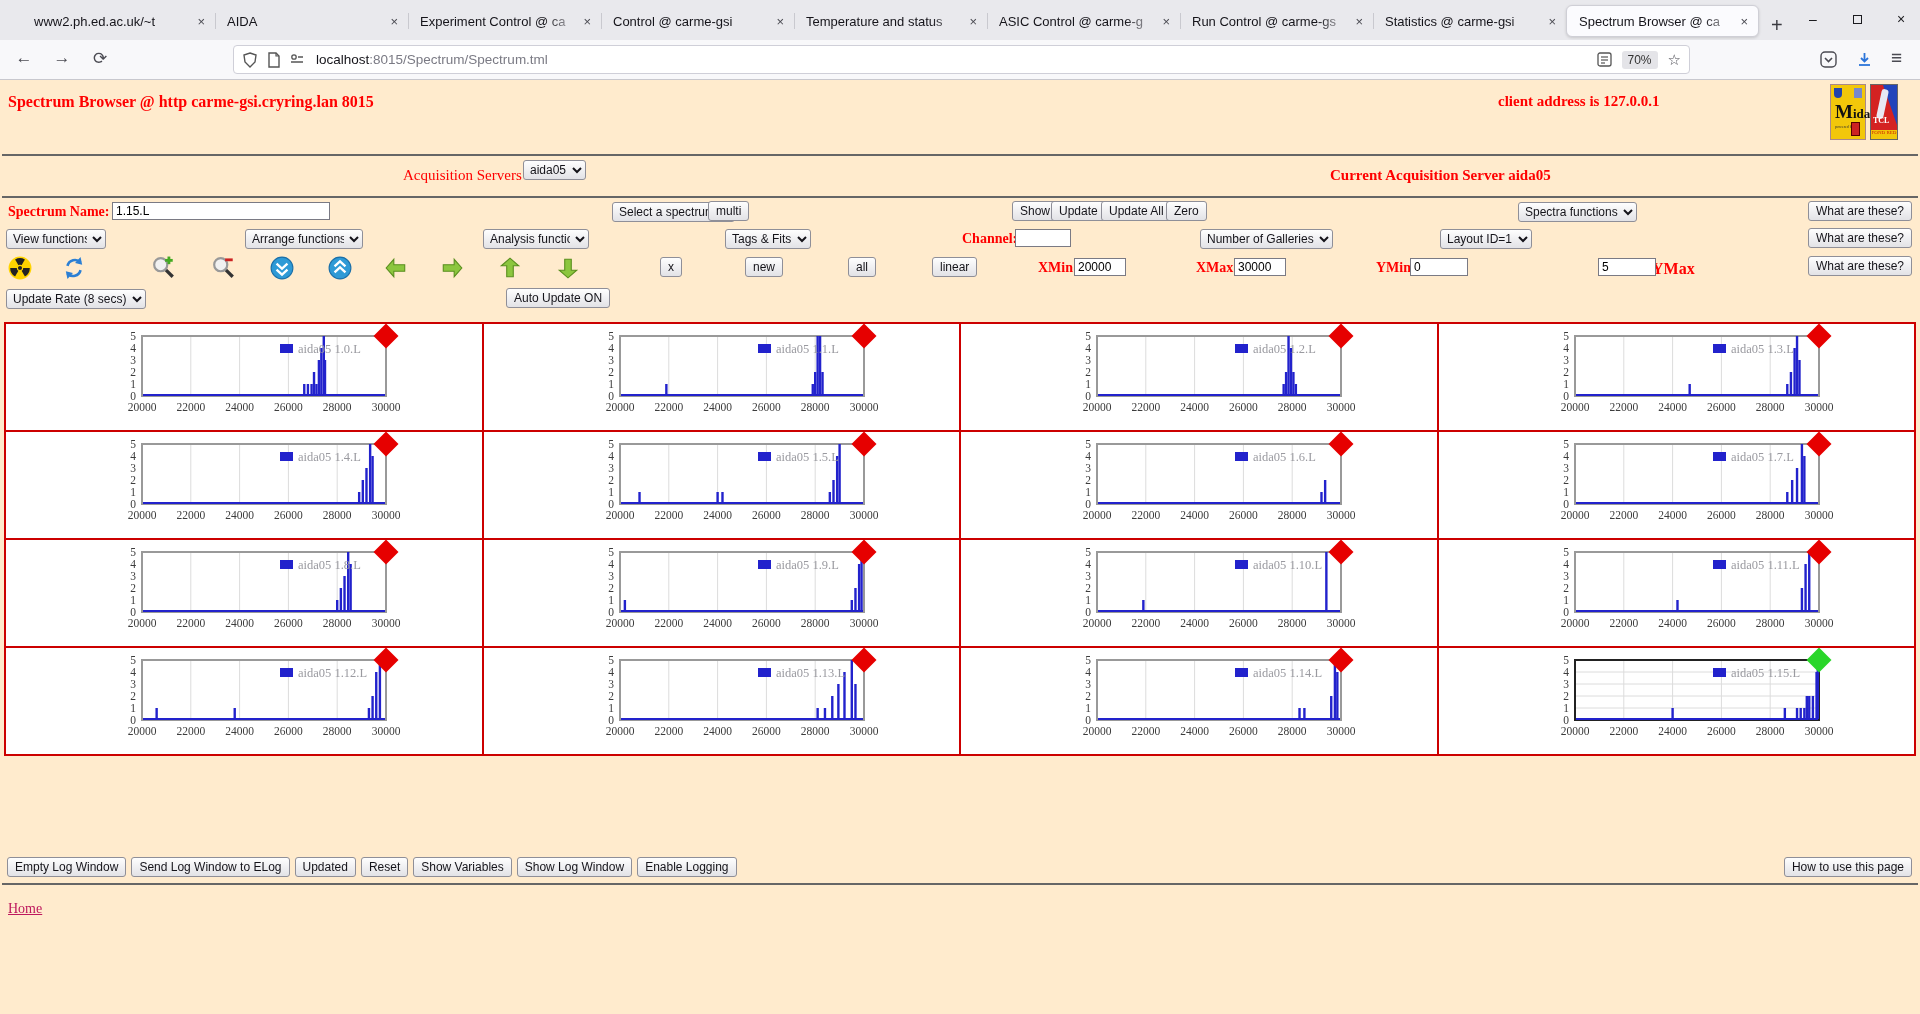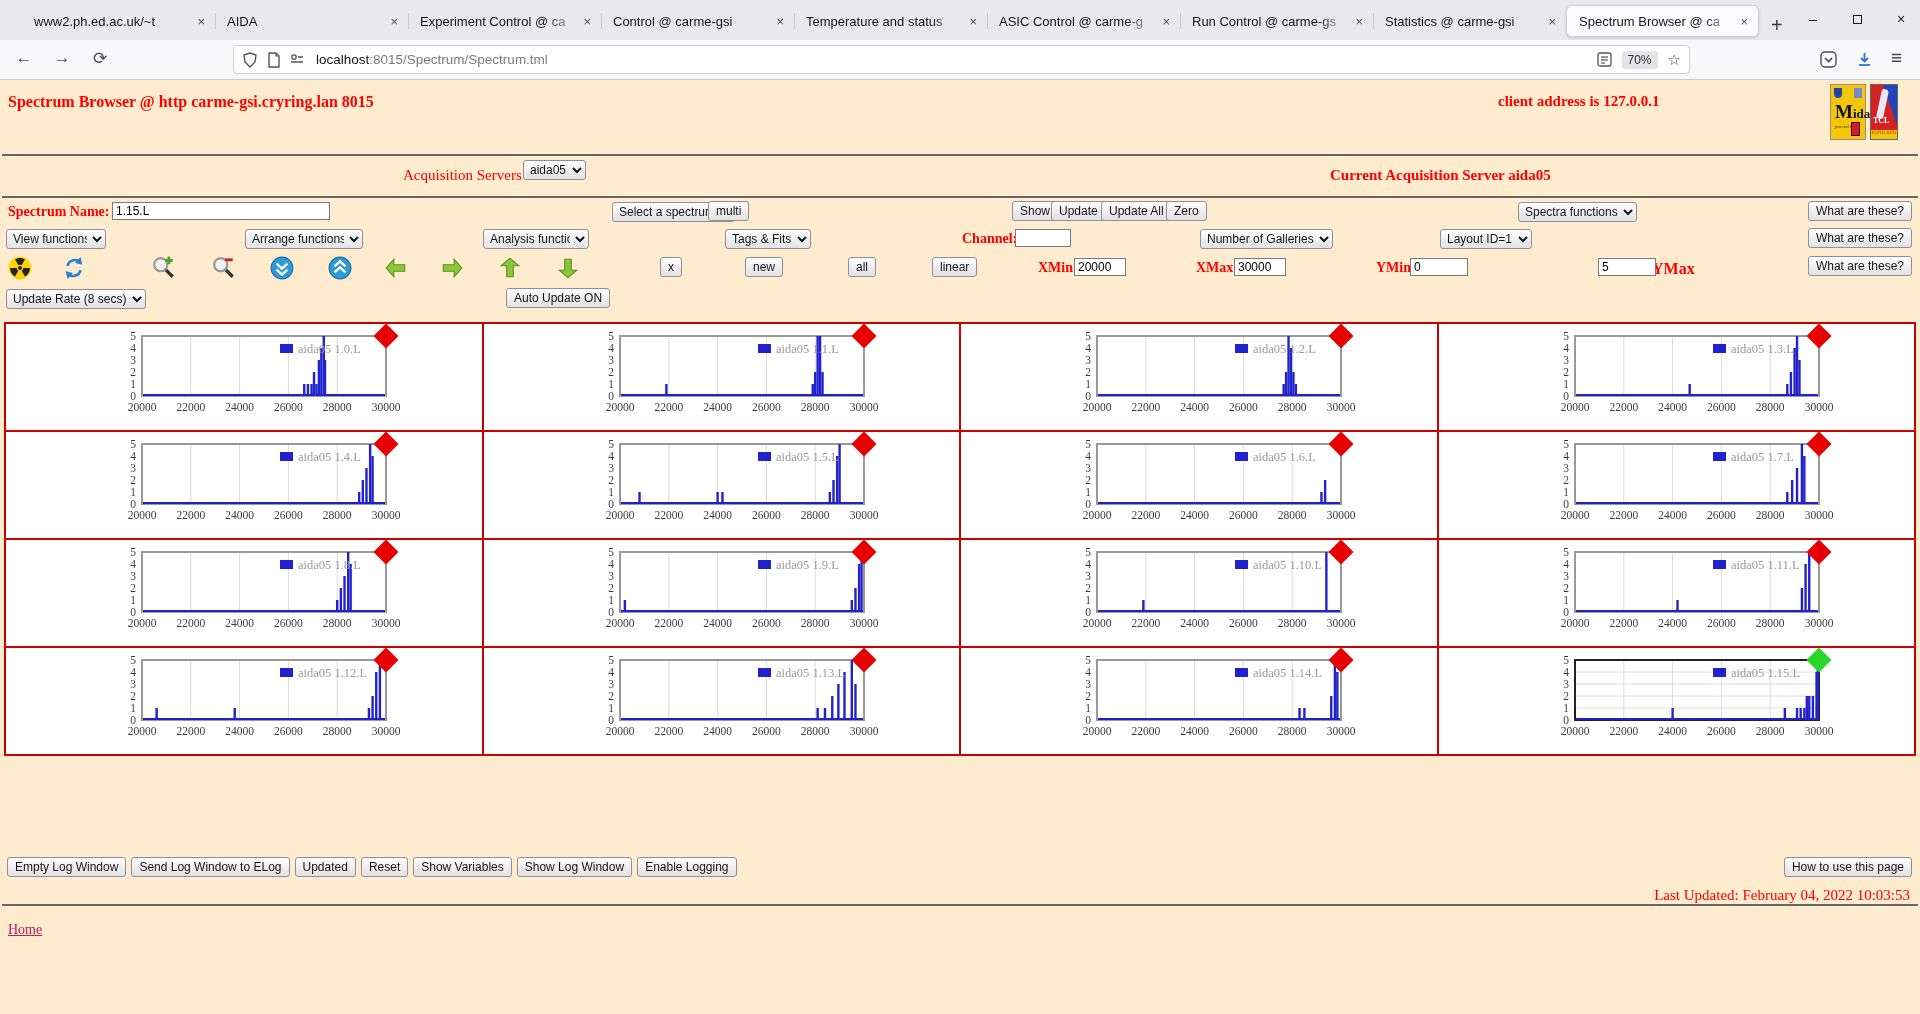--- a/index.html
+++ b/index.html
@@ -849,16 +849,15 @@
         <button class="btn">Empty Log Window</button>
         <button class="btn">Send Log Window to ELog</button>
         <button class="btn">Updated</button>
         <button class="btn">Reset</button>
         <button class="btn">Show Variables</button>
         <button class="btn">Show Log Window</button>
         <button class="btn">Enable Logging</button>
       </div>
     <button class="btn help-btn">How to use this page</button>
   </div>
-  <div class="lastupd rl">Last Updated: February 04, 2022 10:03:53</div>
   <div class="hr"></div>
   <div class="home"><a href="#">Home</a></div>
 </div>
 
 </body></html>

